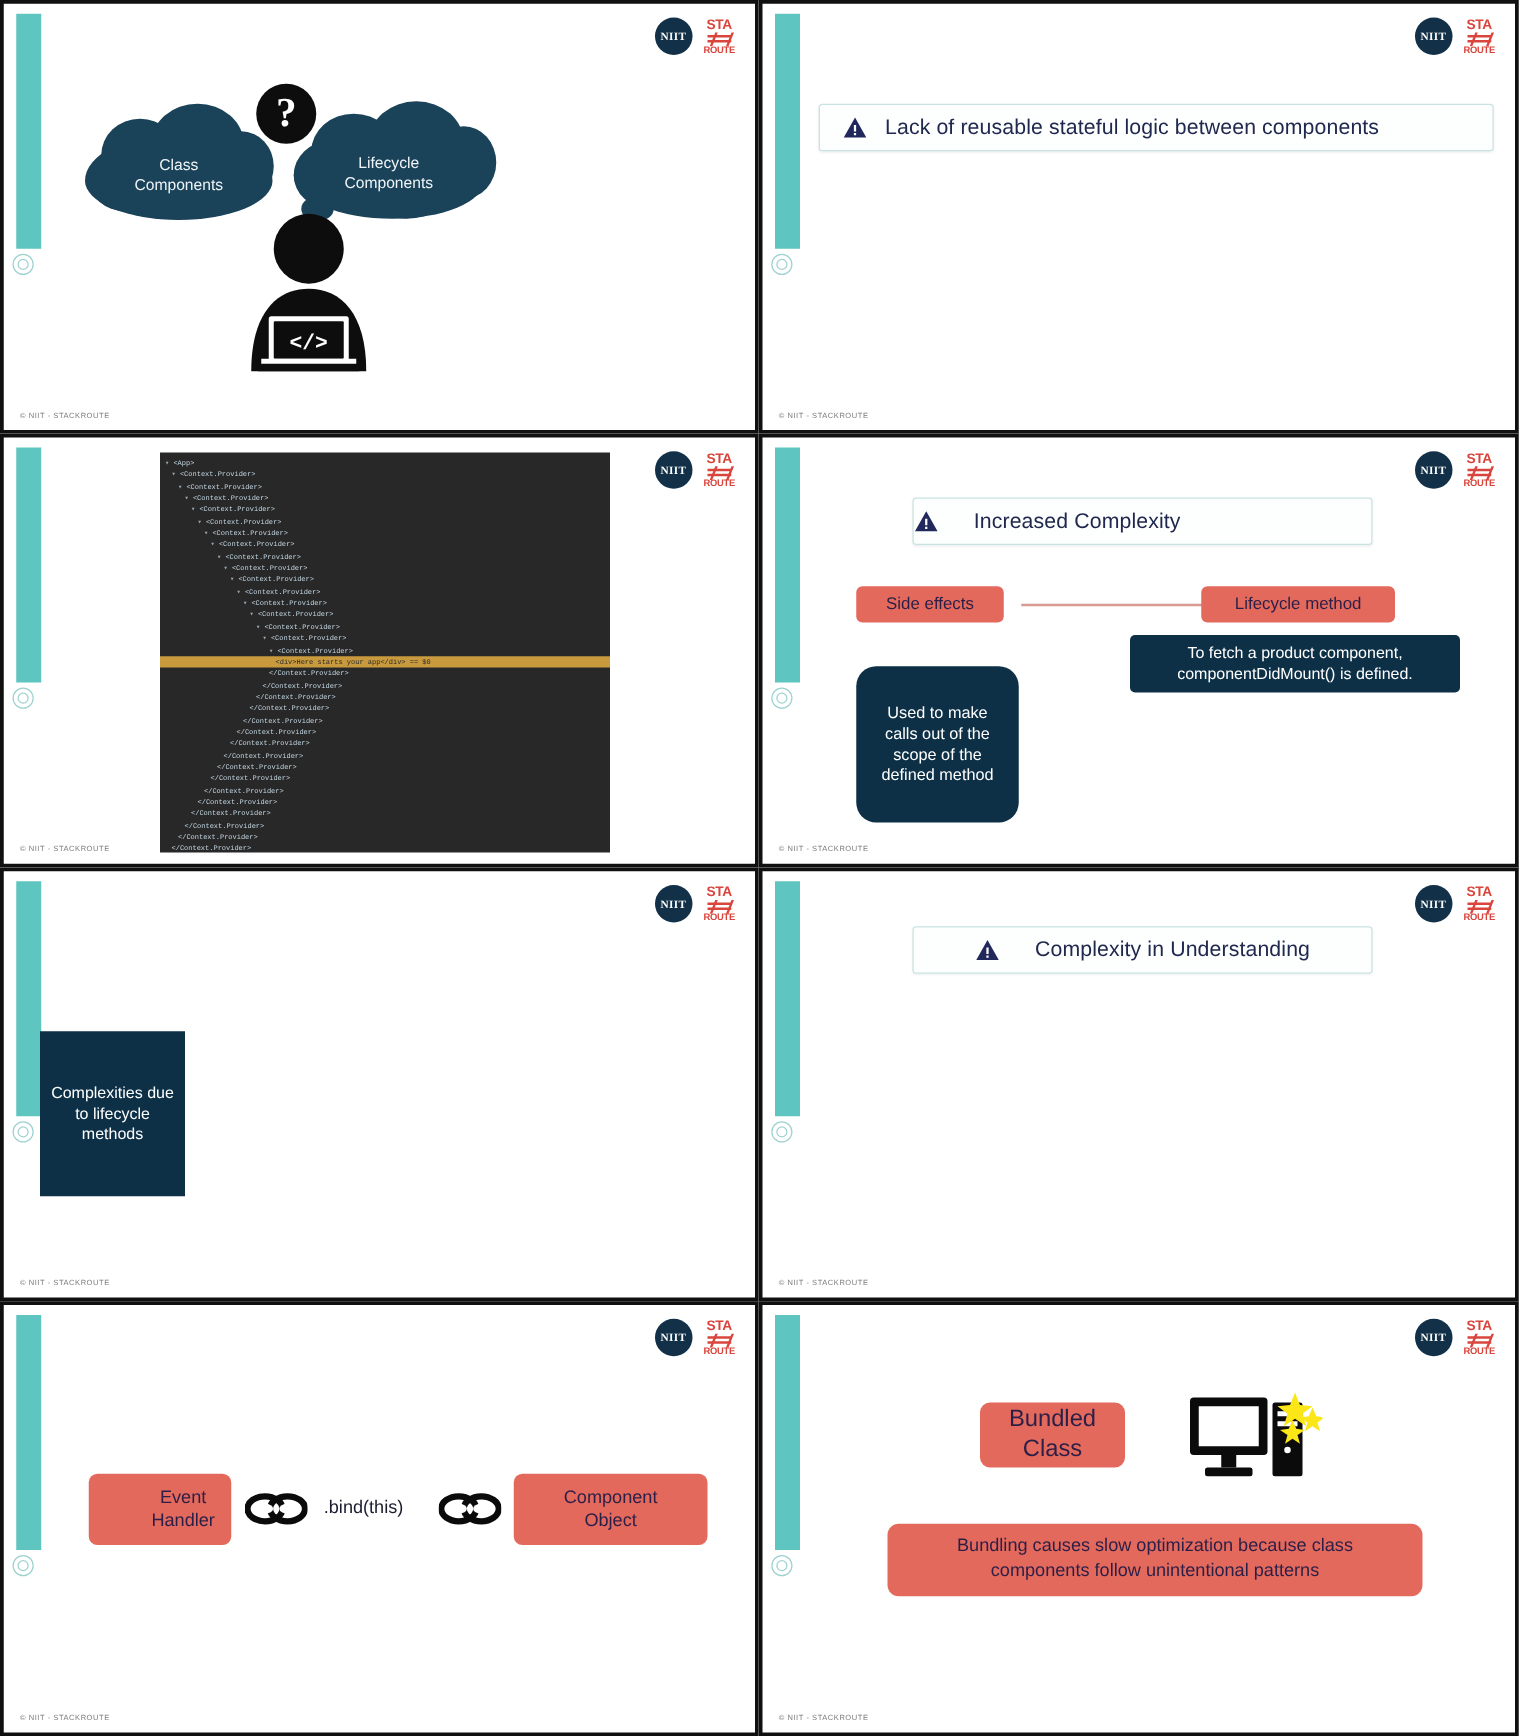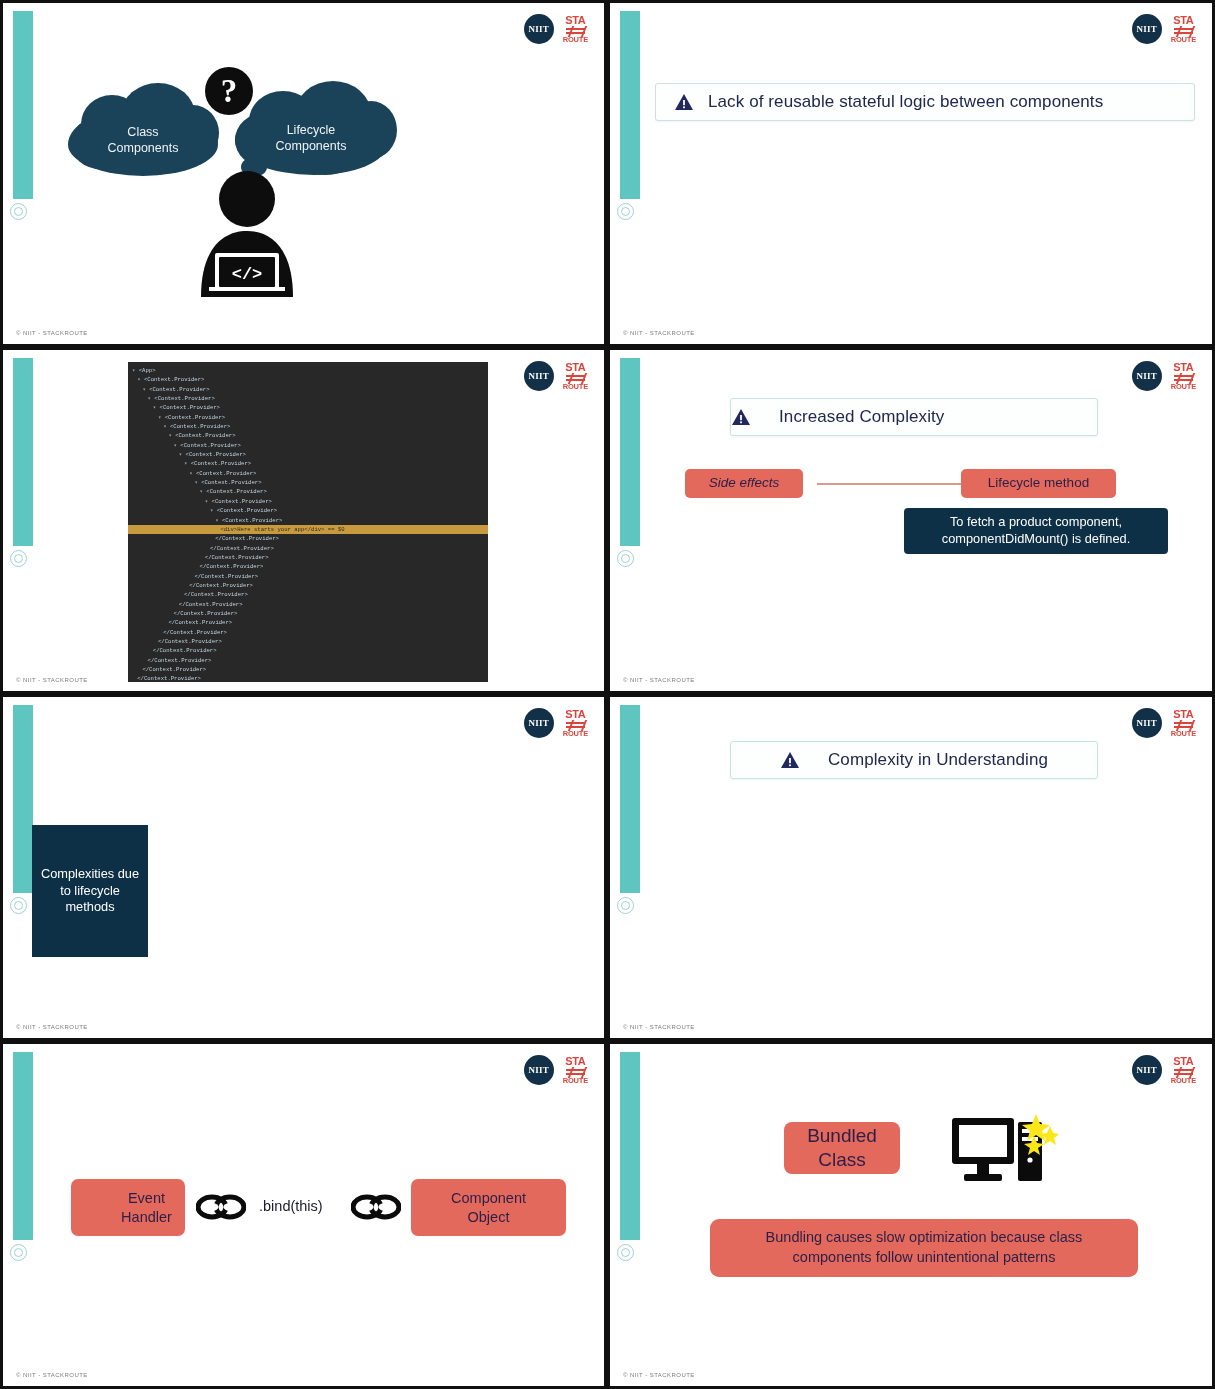--- a/index.html
+++ b/index.html
@@ -352,25 +352,26 @@
       <span class="warn-tri">
         <svg width="20" height="18" viewBox="0 0 20 18">
           <path d="M10 1 L19 17 L1 17 Z" fill="#20285c"></path>
           <rect x="9.1" y="7" width="1.8" height="5.2" fill="#fff"></rect>
           <rect x="9.1" y="13.4" width="1.8" height="1.8" fill="#fff"></rect>
         </svg>
       </span>
       <span class="banner-text">Increased Complexity</span>
     </div>
 
-    <div class="pill" style="left:75px; top:119px; width:118px; height:29px;font-style:italic;">Side effects</div>
+    <div class="pill" style="left:75px; top:119px; width:118px; height:29px;">Side effects</div>
     <div class="arrow-line" style="left:207px; top:133px; width:154px;"></div>
     <div class="pill" style="left:351px; top:119px; width:155px; height:29px;">Lifecycle method</div>
 
     <div class="navybox" style="left:294px; top:158px; width:264px; height:46px; border-radius:4px; font-size:12.8px; padding:4px 12px;">To fetch a product component, componentDidMount() is defined.</div>
+    <div class="navybox" style="left:75px; top:183px; width:130px; height:125px; border-radius:16px; font-size:13px; padding:0 14px;">Used to make calls out of the scope of the defined method</div>
 
     <div class="foot">© NIIT - STACKROUTE</div>
   </div>
 
   <div class="slide">
     <div class="rail"></div>
     <div class="rail-dot"></div>
     <div class="logos">
       <div class="niit-badge">NIIT</div>
       <div class="sr-logo">

